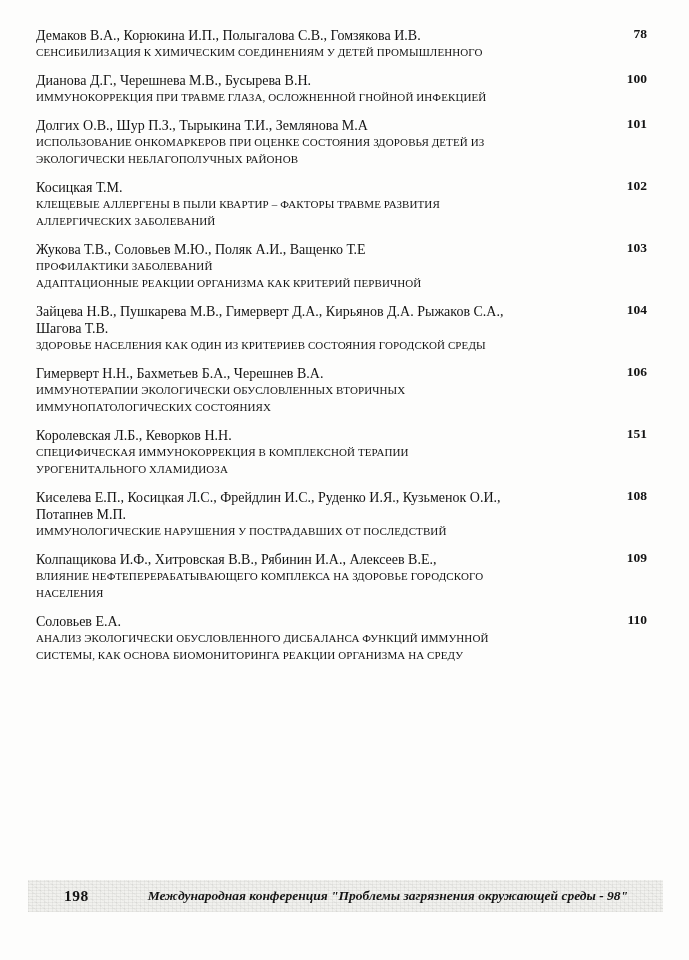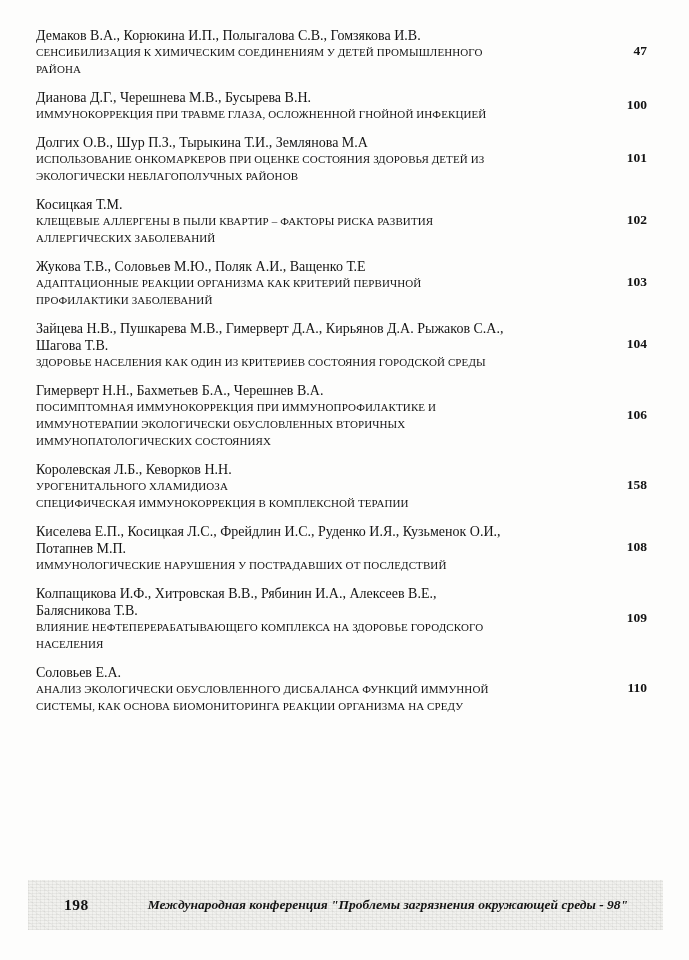--- a/index.html
+++ b/index.html
@@ -20,21 +20,21 @@
     position: absolute;
     left: 36px;
     right: 42px;
     top: 27px;
     display: flex;
     flex-direction: column;
     gap: 11px;
   }
   .toc-entry {
     display: flex;
-    align-items: center;
+    align-items: flex-start;
   }
   .entry-text-block {
     flex: 1;
     padding-right: 12px;
     min-width: 0;
   }
   .entry-authors {
     font-size: 14px;
     line-height: 17px;
     white-space: nowrap;
@@ -58,21 +58,21 @@
     font-weight: bold;
     font-size: 13.5px;
     line-height: 17px;
     transform: translateY(-2px);
   }
   .footer {
     position: absolute;
     left: 28px;
     right: 26px;
     top: 880px;
-    height: 50px;
+    height: 32px;
     display: flex;
     align-items: center;
     background-color: #f1f1ee;
     background-image:
       repeating-linear-gradient(0deg, rgba(60,60,55,0.06) 0 1px, transparent 1px 3px),
       repeating-linear-gradient(90deg, rgba(60,60,55,0.05) 0 1px, transparent 1px 4px),
       repeating-linear-gradient(37deg, rgba(60,60,55,0.04) 0 1px, transparent 1px 6px);
   }
   .footer-page {
     font-weight: bold;
@@ -92,92 +92,89 @@
 </head>
 <body>
 
 <div class="page">
 
   <div class="toc">
       <div class="toc-entry">
         <div class="entry-text-block">
           <div class="entry-authors">Демаков В.А., Корюкина И.П., Полыгалова С.В., Гомзякова И.В.</div>
           <div class="entry-title">СЕНСИБИЛИЗАЦИЯ К ХИМИЧЕСКИМ СОЕДИНЕНИЯМ У ДЕТЕЙ ПРОМЫШЛЕННОГО</div>
-          <div class="entry-title">РАЙОНА</div>
         </div>
-        <div class="entry-page">47</div>
+        <div class="entry-page">78</div>
       </div>
       <div class="toc-entry">
         <div class="entry-text-block">
           <div class="entry-authors">Дианова Д.Г., Черешнева М.В., Бусырева В.Н.</div>
           <div class="entry-title">ИММУНОКОРРЕКЦИЯ ПРИ ТРАВМЕ ГЛАЗА, ОСЛОЖНЕННОЙ ГНОЙНОЙ ИНФЕКЦИЕЙ</div>
         </div>
         <div class="entry-page">100</div>
       </div>
       <div class="toc-entry">
         <div class="entry-text-block">
           <div class="entry-authors">Долгих О.В., Шур П.З., Тырыкина Т.И., Землянова М.А</div>
           <div class="entry-title">ИСПОЛЬЗОВАНИЕ ОНКОМАРКЕРОВ ПРИ ОЦЕНКЕ СОСТОЯНИЯ ЗДОРОВЬЯ ДЕТЕЙ ИЗ</div>
           <div class="entry-title">ЭКОЛОГИЧЕСКИ НЕБЛАГОПОЛУЧНЫХ РАЙОНОВ</div>
         </div>
         <div class="entry-page">101</div>
       </div>
       <div class="toc-entry">
         <div class="entry-text-block">
           <div class="entry-authors">Косицкая Т.М.</div>
-          <div class="entry-title">КЛЕЩЕВЫЕ АЛЛЕРГЕНЫ В ПЫЛИ КВАРТИР – ФАКТОРЫ РИСКА РАЗВИТИЯ</div>
+          <div class="entry-title">КЛЕЩЕВЫЕ АЛЛЕРГЕНЫ В ПЫЛИ КВАРТИР – ФАКТОРЫ ТРАВМЕ РАЗВИТИЯ</div>
           <div class="entry-title">АЛЛЕРГИЧЕСКИХ ЗАБОЛЕВАНИЙ</div>
         </div>
         <div class="entry-page">102</div>
       </div>
       <div class="toc-entry">
         <div class="entry-text-block">
           <div class="entry-authors">Жукова Т.В., Соловьев М.Ю., Поляк А.И., Ващенко Т.Е</div>
+          <div class="entry-title">ПРОФИЛАКТИКИ ЗАБОЛЕВАНИЙ</div>
           <div class="entry-title">АДАПТАЦИОННЫЕ РЕАКЦИИ ОРГАНИЗМА КАК КРИТЕРИЙ ПЕРВИЧНОЙ</div>
-          <div class="entry-title">ПРОФИЛАКТИКИ ЗАБОЛЕВАНИЙ</div>
         </div>
         <div class="entry-page">103</div>
       </div>
       <div class="toc-entry">
         <div class="entry-text-block">
           <div class="entry-authors">Зайцева Н.В., Пушкарева М.В., Гимерверт Д.А., Кирьянов Д.А. Рыжаков С.А.,</div>
           <div class="entry-authors">Шагова Т.В.</div>
           <div class="entry-title">ЗДОРОВЬЕ НАСЕЛЕНИЯ КАК ОДИН ИЗ КРИТЕРИЕВ СОСТОЯНИЯ ГОРОДСКОЙ СРЕДЫ</div>
         </div>
         <div class="entry-page">104</div>
       </div>
       <div class="toc-entry">
         <div class="entry-text-block">
           <div class="entry-authors">Гимерверт Н.Н., Бахметьев Б.А., Черешнев В.А.</div>
-          <div class="entry-title">ПОСИМПТОМНАЯ ИММУНОКОРРЕКЦИЯ ПРИ ИММУНОПРОФИЛАКТИКЕ И</div>
           <div class="entry-title">ИММУНОТЕРАПИИ ЭКОЛОГИЧЕСКИ ОБУСЛОВЛЕННЫХ ВТОРИЧНЫХ</div>
           <div class="entry-title">ИММУНОПАТОЛОГИЧЕСКИХ СОСТОЯНИЯХ</div>
         </div>
         <div class="entry-page">106</div>
       </div>
       <div class="toc-entry">
         <div class="entry-text-block">
           <div class="entry-authors">Королевская Л.Б., Кеворков Н.Н.</div>
+          <div class="entry-title">СПЕЦИФИЧЕСКАЯ ИММУНОКОРРЕКЦИЯ В КОМПЛЕКСНОЙ ТЕРАПИИ</div>
           <div class="entry-title">УРОГЕНИТАЛЬНОГО ХЛАМИДИОЗА</div>
-          <div class="entry-title">СПЕЦИФИЧЕСКАЯ ИММУНОКОРРЕКЦИЯ В КОМПЛЕКСНОЙ ТЕРАПИИ</div>
         </div>
-        <div class="entry-page">158</div>
+        <div class="entry-page">151</div>
       </div>
       <div class="toc-entry">
         <div class="entry-text-block">
           <div class="entry-authors">Киселева Е.П., Косицкая Л.С., Фрейдлин И.С., Руденко И.Я., Кузьменок О.И.,</div>
           <div class="entry-authors">Потапнев М.П.</div>
           <div class="entry-title">ИММУНОЛОГИЧЕСКИЕ НАРУШЕНИЯ У ПОСТРАДАВШИХ ОТ ПОСЛЕДСТВИЙ</div>
         </div>
         <div class="entry-page">108</div>
       </div>
       <div class="toc-entry">
         <div class="entry-text-block">
           <div class="entry-authors">Колпащикова И.Ф., Хитровская В.В., Рябинин И.А., Алексеев В.Е.,</div>
-          <div class="entry-authors">Балясникова Т.В.</div>
           <div class="entry-title">ВЛИЯНИЕ НЕФТЕПЕРЕРАБАТЫВАЮЩЕГО КОМПЛЕКСА НА ЗДОРОВЬЕ ГОРОДСКОГО</div>
           <div class="entry-title">НАСЕЛЕНИЯ</div>
         </div>
         <div class="entry-page">109</div>
       </div>
       <div class="toc-entry">
         <div class="entry-text-block">
           <div class="entry-authors">Соловьев Е.А.</div>
           <div class="entry-title">АНАЛИЗ ЭКОЛОГИЧЕСКИ ОБУСЛОВЛЕННОГО ДИСБАЛАНСА ФУНКЦИЙ ИММУННОЙ</div>
           <div class="entry-title">СИСТЕМЫ, КАК ОСНОВА БИОМОНИТОРИНГА РЕАКЦИИ ОРГАНИЗМА НА СРЕДУ</div>

